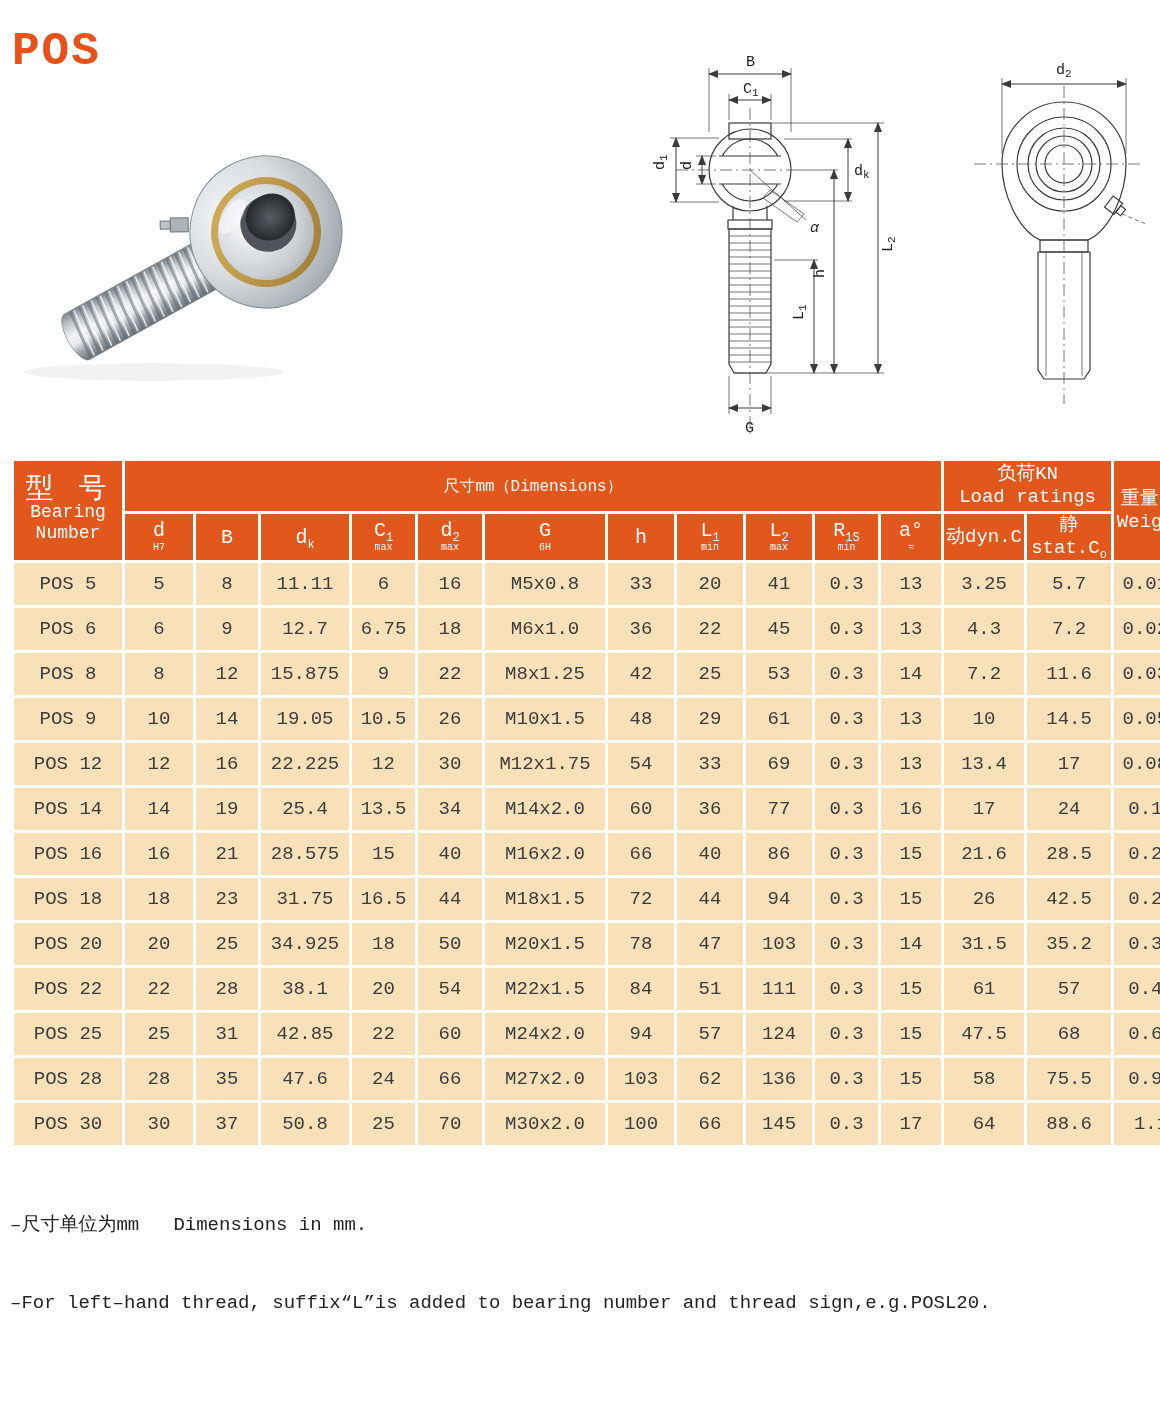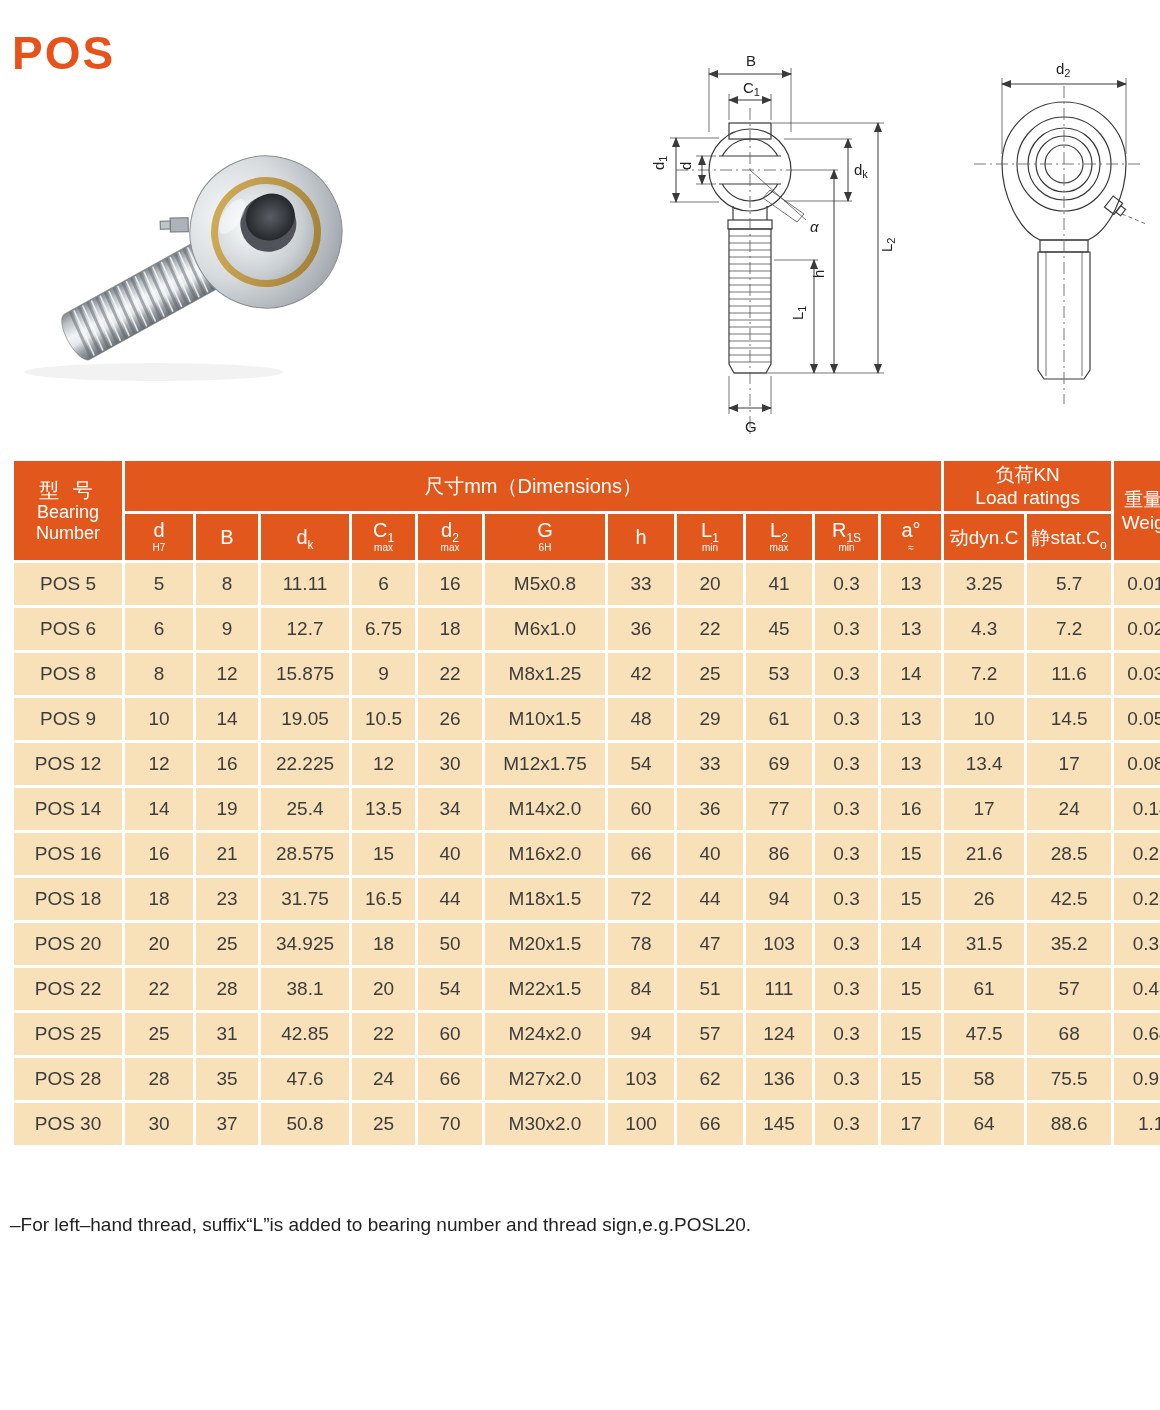--- a/index.html
+++ b/index.html
@@ -1,32 +1,32 @@
 <!DOCTYPE html>
 <html><head>
 <meta charset="utf-8">
 <style>
   html,body{margin:0;padding:0;background:#fff;}
   .page{position:relative;width:1160px;height:1410px;background:#fff;overflow:hidden;
-        font-family:Liberation Sans, sans-serif;color:#2b2b2b;}
+        font-family:Liberation Mono, monospace;color:#2b2b2b;}
   .page-title{position:absolute;left:12px;top:26px;font-size:46px;font-weight:bold;
         color:#E8521A;letter-spacing:2px;margin:0;}
   .photo-wrap{position:absolute;left:4px;top:120px;width:372px;height:268px;}
   .diag-front{position:absolute;left:620px;top:20px;width:282px;height:424px;}
   .diag-side{position:absolute;left:960px;top:26px;width:192px;height:394px;}
   
   .spec-table{position:absolute;left:11px;top:458px;width:1138px;border-collapse:separate;
         border-spacing:3px;table-layout:fixed;}
   .spec-table th{background:#E2571C;color:#fff;font-weight:normal;vertical-align:middle;
         text-align:center;padding:0;}
   .spec-table td{background:#F8E0B9;color:#3c3c3c;font-size:19px;text-align:center;
         height:42px;padding:0;}
-  .th-top{height:50px;font-size:20px;}
+  .th-top{height:50px;font-size:16px;}
   .th-sub{height:46px;}
-  .th-bearing div.zh{font-size:20px;line-height:24px;letter-spacing:4px;}
+  .th-bearing div.zh{font-size:28px;line-height:24px;letter-spacing:4px;}
   .th-bearing div.en{font-size:18px;line-height:21px;}
   .th-main{font-size:20px;line-height:21px;}
   .th-note{font-size:10px;line-height:14px;}
   .th-two{font-size:19px;line-height:23px;}
   .spec-table sub{font-size:12px;line-height:0;}
   
   .notes{position:absolute;left:10px;top:1160px;width:1142px;font-size:19px;
         line-height:26px;color:#232323;white-space:pre-wrap;}
   
   .tl{stroke:#3a3a3a;stroke-width:1.2;fill:none;}
@@ -559,19 +559,20 @@
           <td>0.3</td>
           <td>17</td>
           <td>64</td>
           <td>88.6</td>
           <td>1.1</td>
         </tr>
       </tbody>
   </table>
 
   <div class="notes">
+    <div><span>–尺寸单位为mm   Dimensions in mm.</span></div>
     <div><span>–For left–hand thread, suffix“L”is added to bearing number and thread sign,e.g.POSL20.</span></div>
     
     
     
   </div>
 
 </div>
 
 </body></html>

